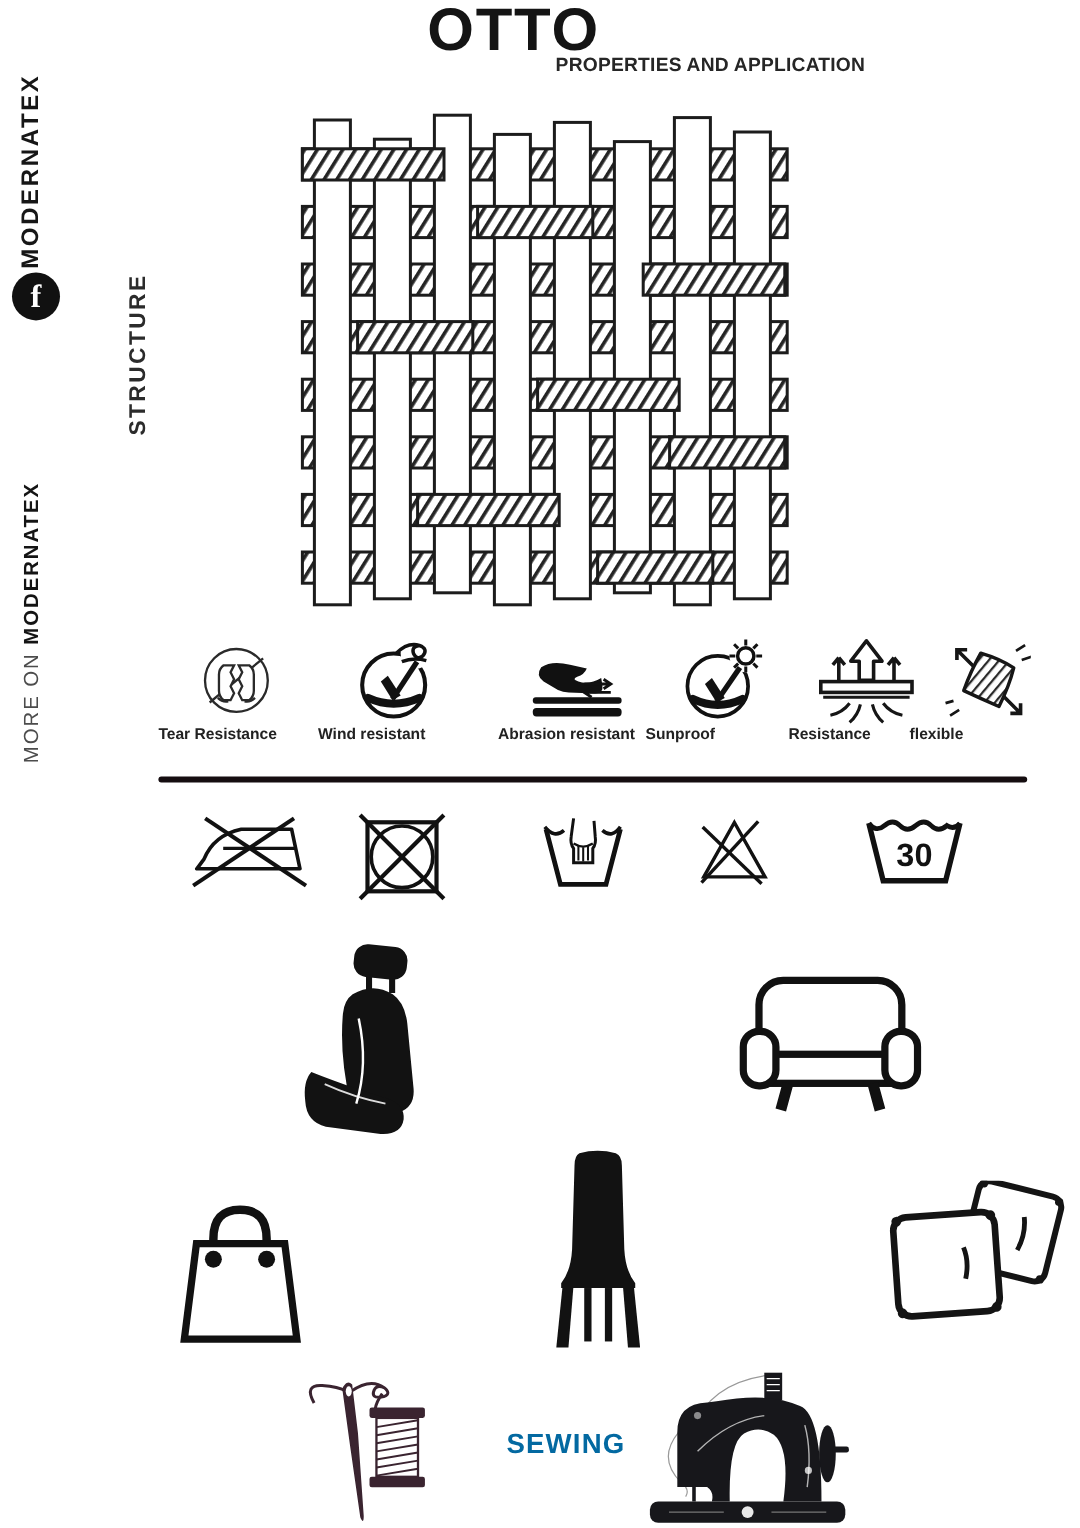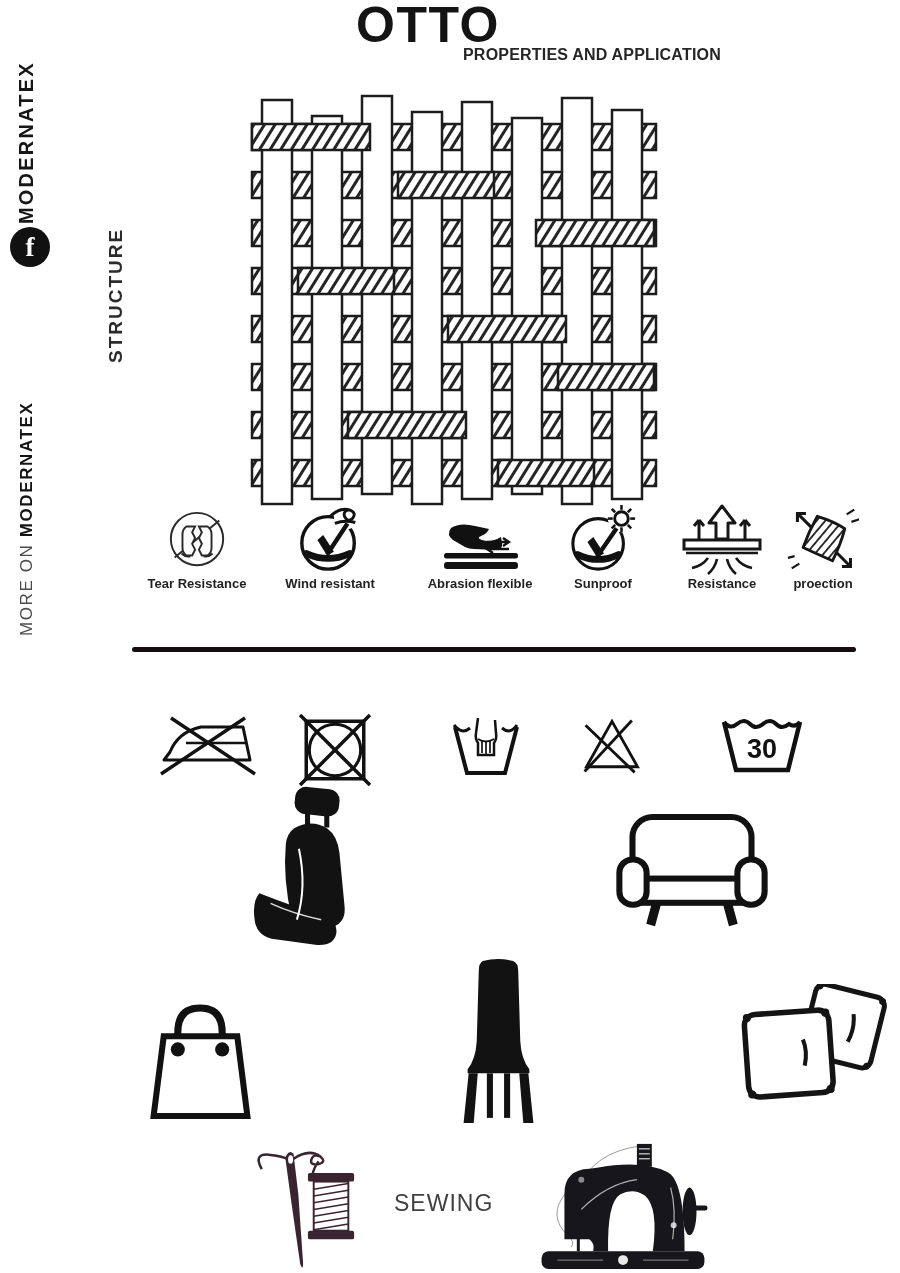--- a/index.html
+++ b/index.html
@@ -23,32 +23,32 @@
     font-weight:bold;font-size:27px;font-family:"Liberation Serif",serif;
   }
   .title{
     position:absolute;left:356px;top:-4px;margin:0;font-size:50px;font-weight:800;
     letter-spacing:1.5px;color:#141414;
   }
   .subtitle{
     position:absolute;left:463px;top:46px;font-size:16px;font-weight:bold;
     color:#262626;letter-spacing:.2px;
   }
-  .prop-item{position:absolute;width:130px;top:504px;text-align:center}
+  .prop-item{position:absolute;width:130px;top:532px;}
   .prop-icon{height:70px;display:flex;align-items:center;justify-content:center}
   .prop-label{margin-top:2px;font-size:13px;font-weight:bold;color:#222}
   .divider{
     position:absolute;left:132px;top:647px;width:724px;height:5px;
     background:#150d10;border-radius:3px;
   }
-  .care-item{position:absolute;top:712px;display:flex;align-items:flex-end;justify-content:center}
+  .care-item{position:absolute;top:676px;display:flex;align-items:flex-end;justify-content:center}
   .app{position:absolute}
   .sewing-label{
-    position:absolute;left:394px;top:1190px;font-size:23px;font-weight:normal;
-    color:#404040;letter-spacing:1px;
+    position:absolute;left:422px;top:1190px;font-size:23px;font-weight:bold;
+    color:#0369a1;letter-spacing:1px;
   }
   svg{display:block}
 </style>
 </head>
 <body>
 
 <div class="vtext brand-v" style="left:16px;top:224px">MODERNATEX</div>
 
 <div class="fb">
   <span>f</span>
@@ -133,21 +133,21 @@
 <div class="prop-item" style="left:415px">
   <div class="prop-icon">
     <svg width="84" height="64" viewBox="0 0 84 64">
       <rect x="6" y="46" width="74" height="5.5" rx="2.5" fill="#111"></rect>
       <rect x="6" y="55" width="74" height="7" rx="3" fill="#111"></rect>
       <path d="M13,21 q-5,7 2,12 l12,7 q4,2 9,2 l22,1 q7,0 6,-7 l-1,-6 q-10,6 -19,3 q-6,-2 -1,-4 q6,-2 8,-7 l-14,-3 q-15,-4 -24,2 z" fill="#111"></path>
       <path d="M49,35 h22 m-6,-4 l6,4 -6,4" stroke="#111" stroke-width="2.4" fill="none"></path>
       <path d="M71,42 h-22 m6,-4 l-6,4 6,4" stroke="#111" stroke-width="2.4" fill="none"></path>
     </svg>
   </div>
-  <div class="prop-label">Abrasion flexible</div>
+  <div class="prop-label">Abrasion resistant</div>
 </div>
 
 <div class="prop-item" style="left:538px">
   <div class="prop-icon">
     <svg width="70" height="70" viewBox="0 0 72 72">
       <circle cx="31" cy="41" r="26" fill="none" stroke="#111" stroke-width="3.2"></circle>
       <circle cx="55" cy="15" r="14" fill="#fff"></circle>
       <circle cx="55" cy="15" r="7" fill="none" stroke="#111" stroke-width="3"></circle>
       <g stroke="#111" stroke-width="2.6">
         <line x1="55" y1="1" x2="55" y2="6"></line>
@@ -189,21 +189,21 @@
 <div class="prop-item" style="left:758px">
   <div class="prop-icon">
     <svg width="72" height="72" viewBox="0 0 76 76">
       <path d="M32,14 Q49,19 61,27 Q57,43 48,61 Q32,54 17,47 Q23,30 32,14 Z" fill="url(#hatch2)" stroke="#161616" stroke-width="3" stroke-linejoin="round"></path>
       <path d="M26,26 L11,11 M11,20 V11 H20" stroke="#161616" stroke-width="3.2" fill="none"></path>
       <path d="M52,52 L67,67 M67,58 V67 H58" stroke="#161616" stroke-width="3.2" fill="none"></path>
       <path d="M63,12 l8,-5 M68,20 l9,-3" stroke="#161616" stroke-width="2.4" fill="none"></path>
       <path d="M13,64 l-8,5 M8,56 l-7,2" stroke="#161616" stroke-width="2.4" fill="none"></path>
     </svg>
   </div>
-  <div class="prop-label">proection</div>
+  <div class="prop-label">flexible</div>
 </div>
 
 <div class="divider"></div>
 
 <div class="care-item" style="left:156px;width:102px">
   <svg width="102" height="66" viewBox="0 0 102 66">
     <path d="M8,48 H94 L87,15 H45 Q22,20 14,40 Q11,44 8,48 Z" fill="none" stroke="#111" stroke-width="3" stroke-linejoin="round"></path>
     <line x1="30" y1="31" x2="90" y2="31" stroke="#111" stroke-width="2.6"></line>
     <line x1="5" y1="62" x2="89" y2="6" stroke="#111" stroke-width="3.4"></line>
     <line x1="15" y1="6" x2="99" y2="62" stroke="#111" stroke-width="3.4"></line>

